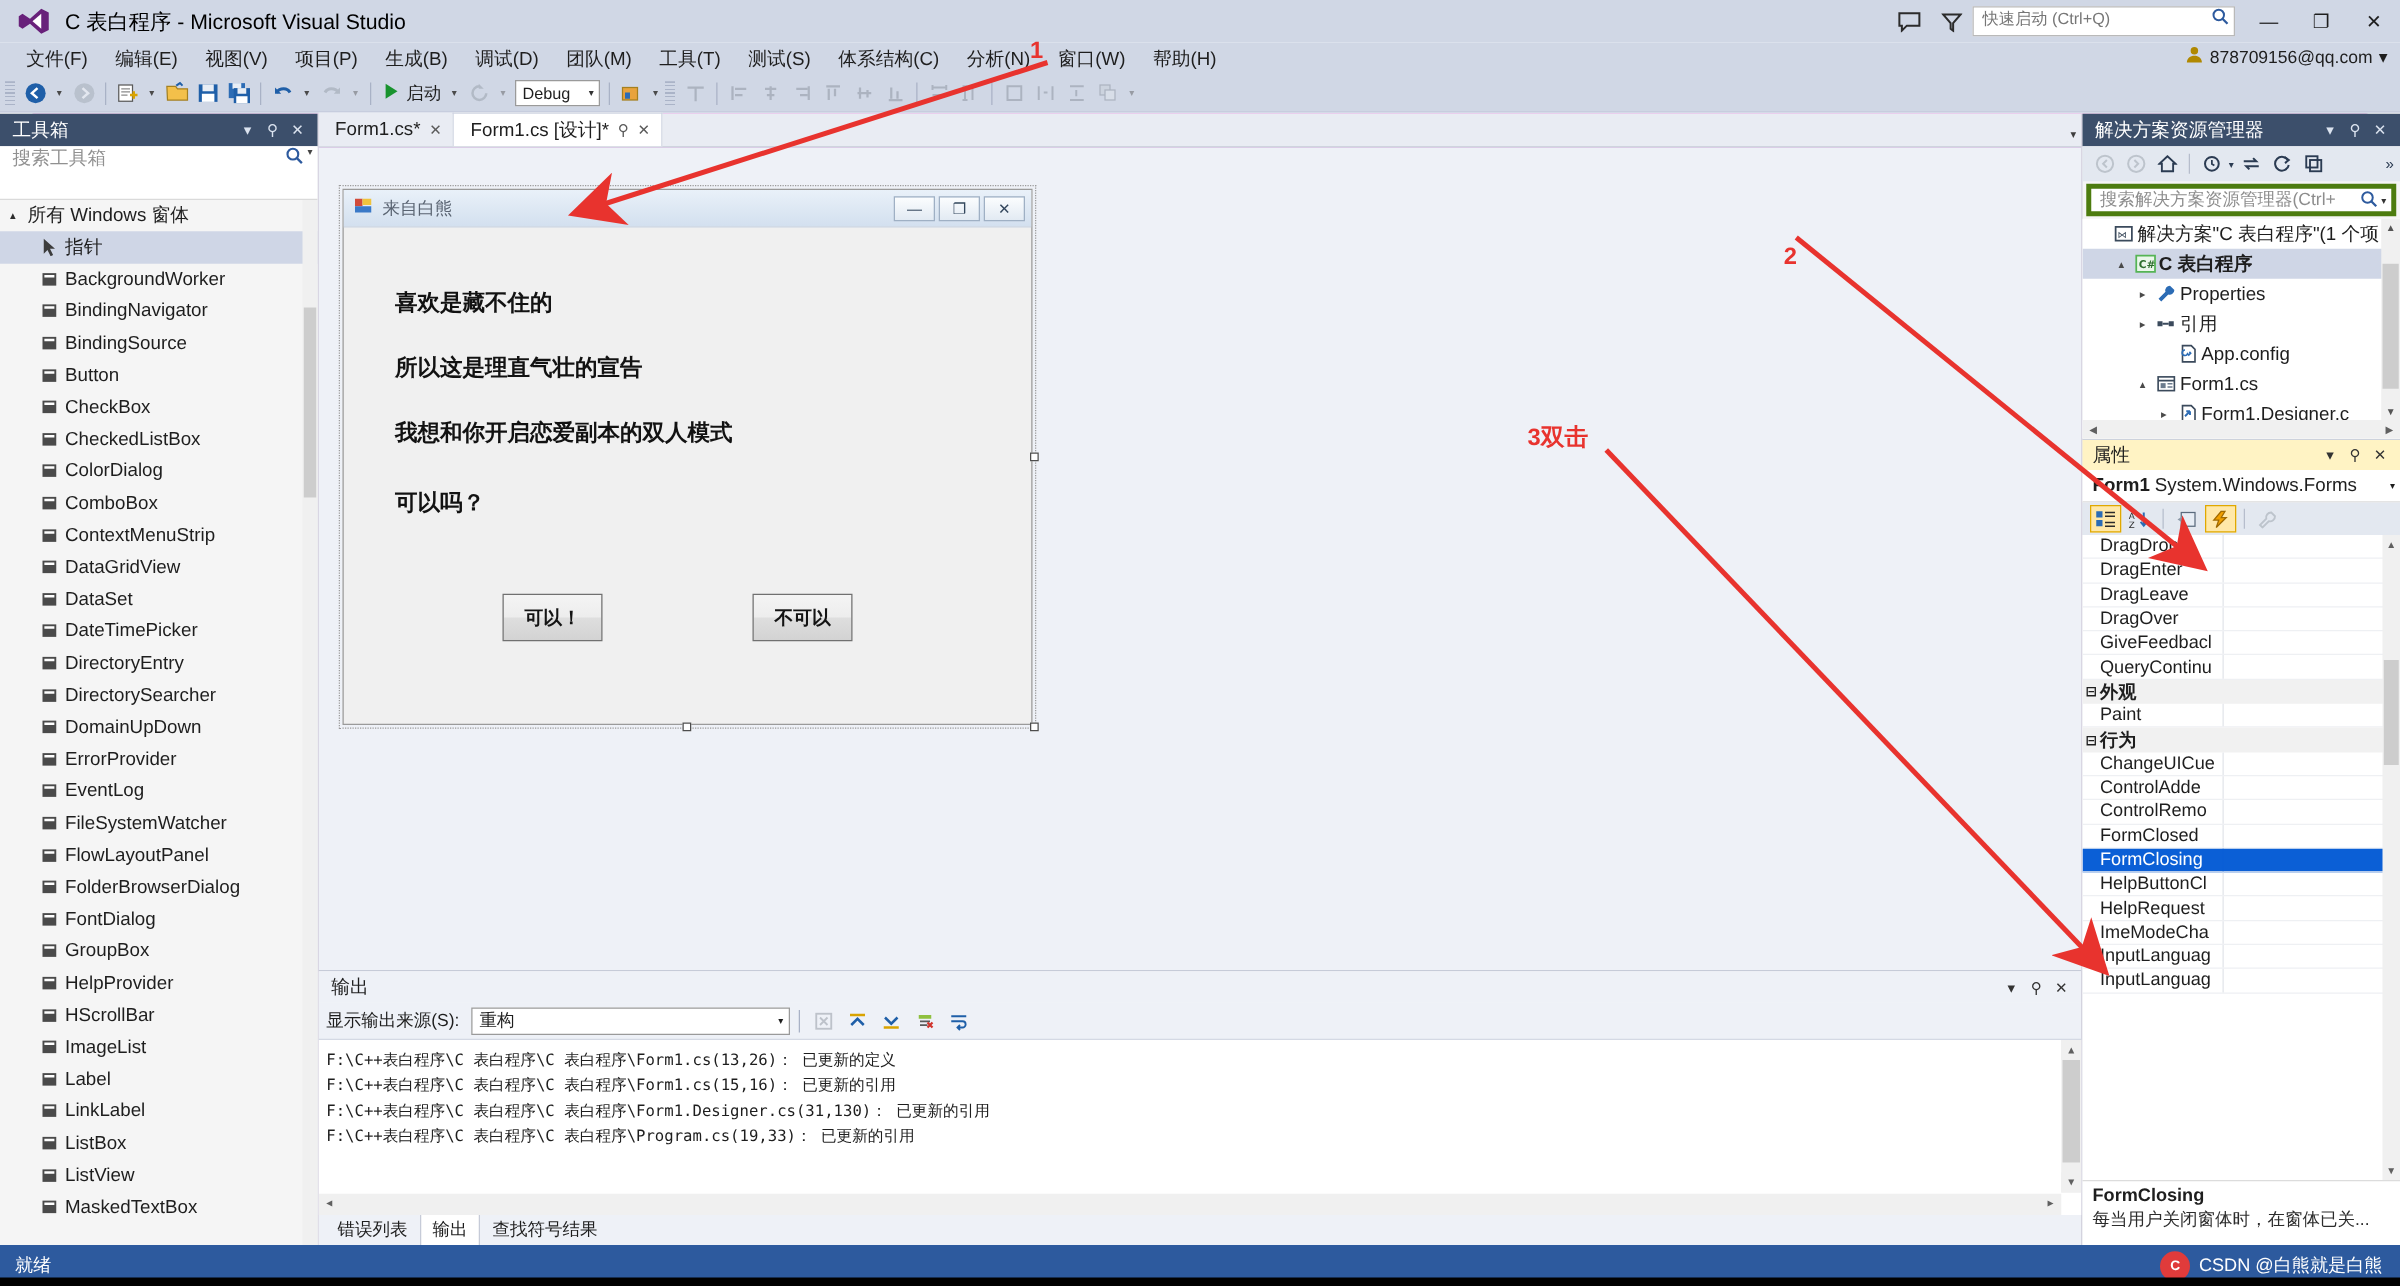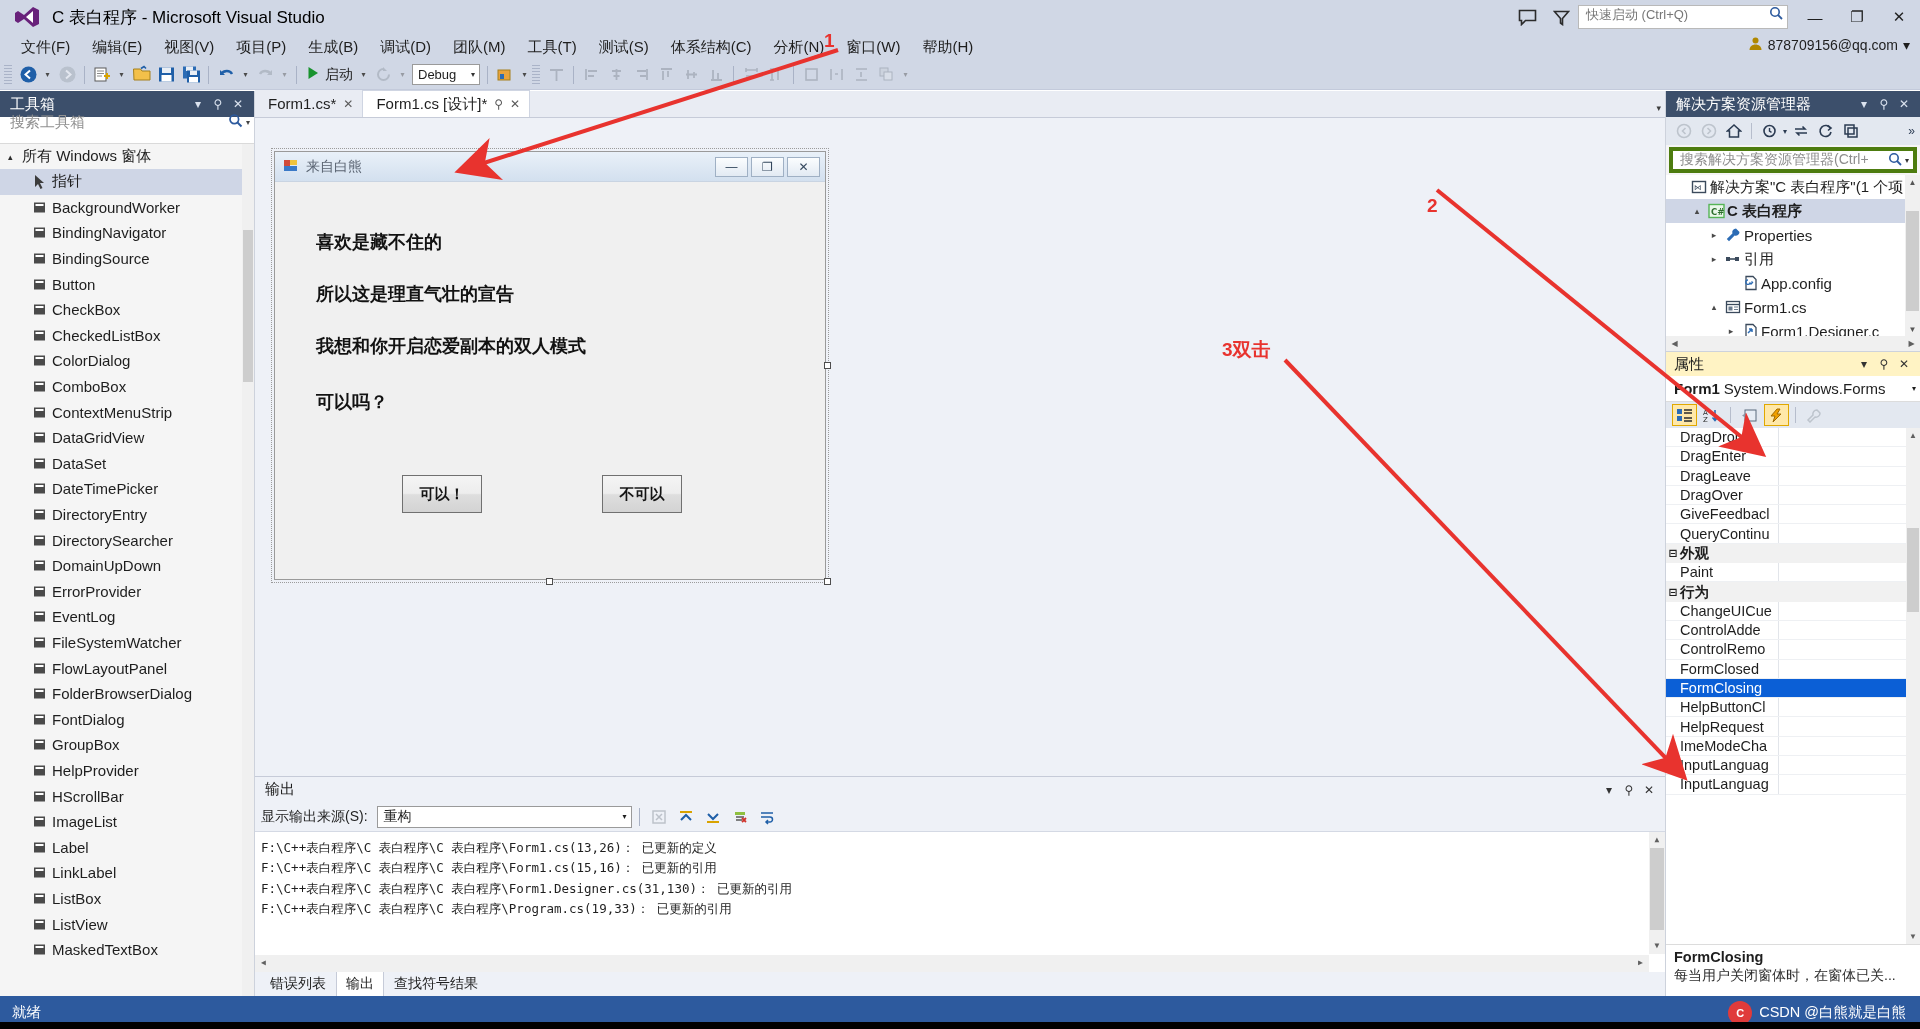--- a/index.html
+++ b/index.html
@@ -57,21 +57,21 @@
 
   
   #toolbox { width:255px; background:#f5f5f5; display:flex; flex-direction:column; border-right:1px solid #cdd2dc;}
   .panel-title {
     height:26px; background:#3c4f6b; color:#fff; display:flex; align-items:center;
     padding:0 6px 0 10px; font-size:15px;
   }
   .panel-title .pt-label { flex:1; }
   .pt-icon { width:20px; height:22px; display:flex; align-items:center; justify-content:center; color:#dbe3ef; font-size:12px;}
   #toolbox-search {
-    height:27px; background:#fff; border-bottom:1px solid #dadada; display:flex; align-items:center;
+    height:43px; background:#fff; border-bottom:1px solid #dadada; display:flex; 
     padding:0 4px 16px 10px; color:#919191; font-size:15px;
   }
   #toolbox-search .ts-text { flex:1; }
   #toolbox-list { flex:1; overflow:hidden; position:relative; background:#f5f5f5; }
   .tbx-group { display:flex; align-items:center; height:25px; padding-left:8px; font-size:15px; }
   .tbx-group .tri { width:14px; font-size:9px; color:#2c2c2c; }
   .tbx-item { display:flex; align-items:center; height:25.6px; padding-left:26px; font-size:15px; color:#1e1e1e; }
   .tbx-item.selected { background:#cfd6e6; }
   .tbx-ico { width:26px; display:flex; align-items:center; justify-content:center; }
   #tbx-scroll { position:absolute; right:0; top:0; width:12px; bottom:0; background:#f0f0f0; }

